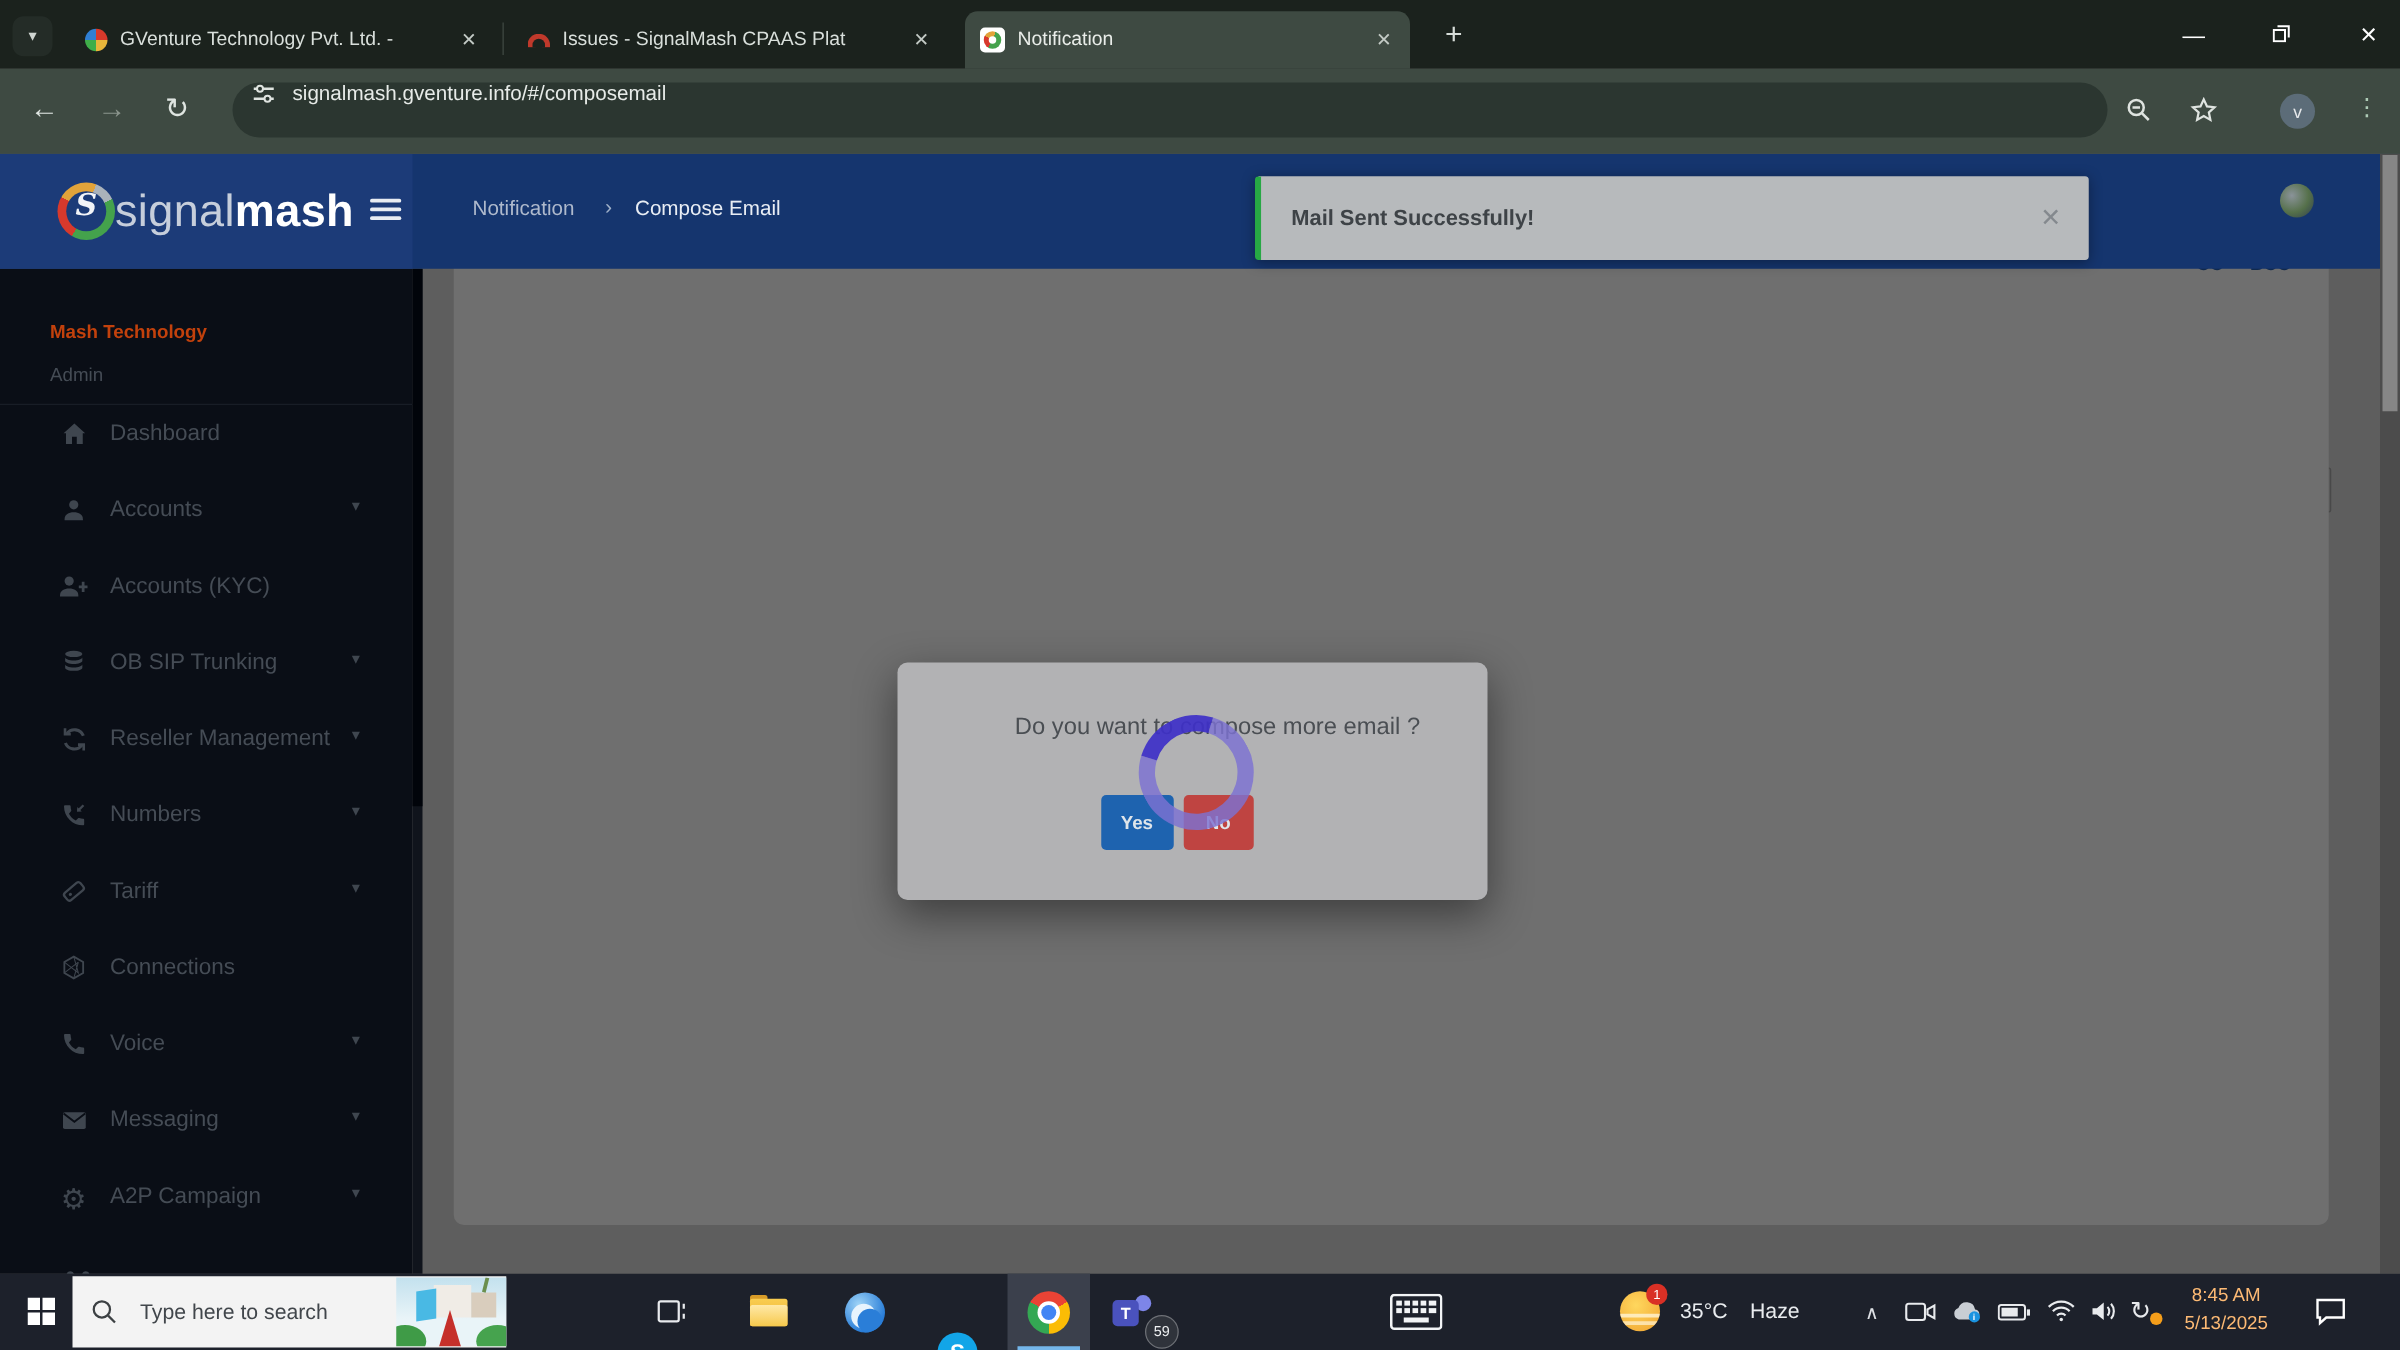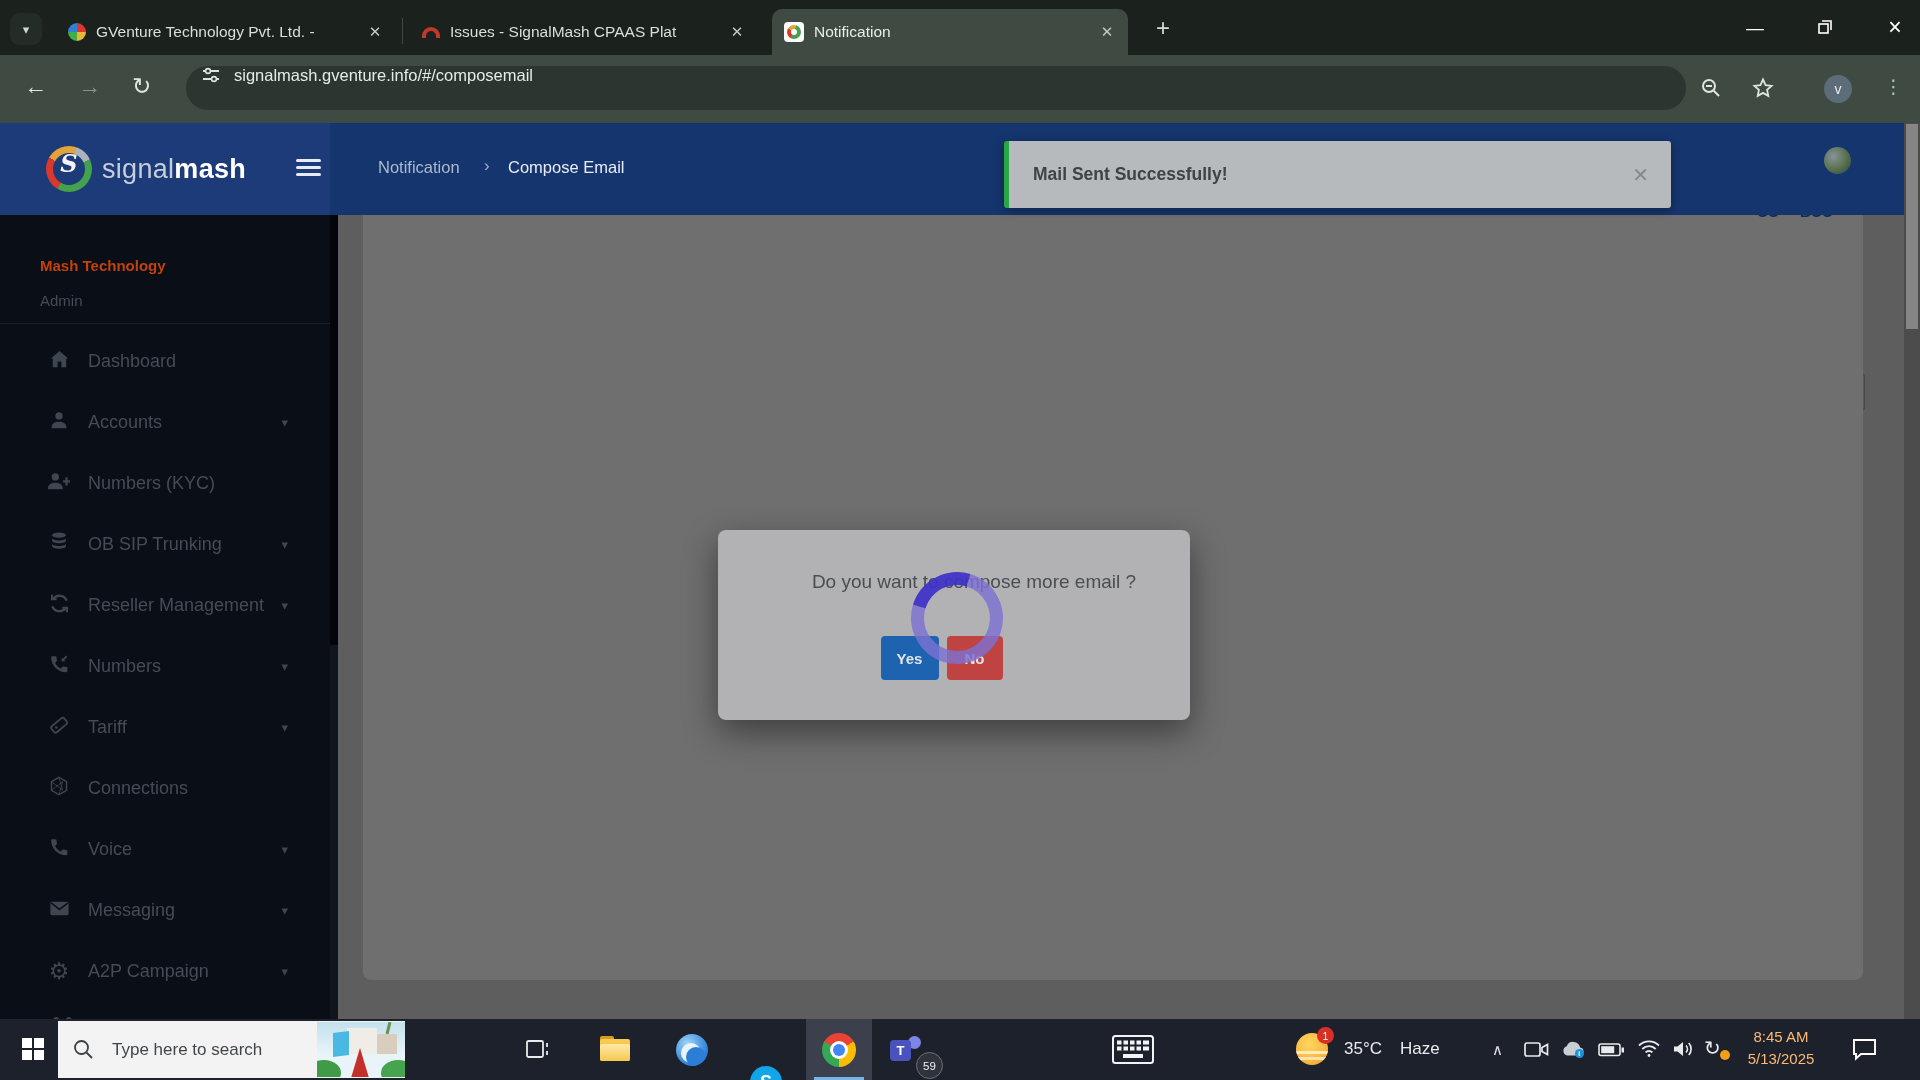--- a/index.html
+++ b/index.html
@@ -19,29 +19,29 @@
            display:flex;align-items:flex-start;gap:14px;padding:0 16px;box-sizing:border-box}
   #urltext{color:#e7ebe8;font-size:16.5px}
   
   #pgheader{left:0;top:123px;width:1920px;height:92px;background:#15356e;z-index:5}
   #logoarea{left:0;top:0;width:330px;height:92px;background:#1c3b78;display:flex;align-items:center}
   .ring{position:relative;width:46px;height:46px;border-radius:50%;margin-left:46px;flex:0 0 46px;
         background:conic-gradient(from 210deg,#d7392c 0 90deg,#e2a33a 90deg 170deg,#aab2ba 170deg 215deg,#44a24c 215deg 360deg)}
   .ring i{position:absolute;left:7px;top:7px;width:32px;height:32px;border-radius:50%;background:#1c3b78}
   .ring b{position:absolute;left:0;top:3px;width:46px;text-align:center;color:#f2f4f8;
           font-family:"DejaVu Serif",serif;font-style:italic;font-size:24px;z-index:1}
-  .brand{margin-left:10px;font-size:27px;color:#c6cedb;letter-spacing:.3px}
+  .brand{font-size:36px;color:#c6cedb;letter-spacing:.3px}
   .brand b{color:#fff}
   .hamb span{display:block;width:25px;height:3px;background:#e8ecf2;margin:4px 0;border-radius:2px}
   
   #sidebar{left:0;top:215px;width:330px;height:804px;background:#0a0e16;z-index:2;color:#454c55}
   .sorg{left:40px;top:42px;font-size:15px;font-weight:bold;color:#c2410c}
   .srole{left:40px;top:77px;font-size:15px}
   .sdiv{left:0;top:108px;width:330px;height:1px;background:#181d26}
-  .si{left:0;width:330px;height:50px;display:flex;align-items:center;color:#454c55}
+  .si{left:0;width:330px;height:50px;display:flex;color:#454c55}
   .si .ic{width:26px;margin-left:46px;flex:0 0 26px;text-align:center}
   .si .lb{margin-left:16px;font-size:18px;flex:1}
   .si .cr{margin-right:42px;color:#3f464f;font-size:13px}
   #sbscroll{left:330px;top:215px;width:8px;height:804px;background:#10141c;z-index:3}
   #sbthumb{left:330px;top:215px;width:8px;height:430px;background:#01040a;z-index:4}
   
   #card{left:363px;top:190px;width:1500px;height:790px;background:#6f6f6f;border-radius:8px;z-index:1}
   .field{border:1px solid #565656;border-radius:5px;box-sizing:border-box;background:transparent}
   .flabel{font-size:17px;color:#2c2f33}
   input.field{padding:0 14px;font-size:17px;color:#2c2f33;outline:none;font-family:inherit}
@@ -372,21 +372,21 @@
           </svg></span>
       <span class="lb">Accounts</span>
       <span class="cr">▾</span>
     </div>
     <div class="a si" style="top:243px">
       <span class="ic"><svg viewBox="0 0 28 24" width="26" height="22">
             <circle cx="10" cy="7.5" r="4" fill="#3f464f"></circle>
             <path d="M2 20c0-4 3.5-6 8-6s8 2 8 6v1H2z" fill="#3f464f"></path>
             <path d="M21 8h2.4v3.3H26v2.4h-2.6V17H21v-3.3h-2.6v-2.4H21z" fill="#3f464f"></path>
           </svg></span>
-      <span class="lb">Numbers (KYC)</span>
+      <span class="lb">Accounts (KYC)</span>
     </div>
     <div class="a si" style="top:304px">
       <span class="ic"><svg viewBox="0 0 24 24" width="22" height="22">
             <ellipse cx="12" cy="4.5" rx="7.5" ry="2.8" fill="#3f464f"></ellipse>
             <path d="M4.5 7.5c0 1.5 3.4 2.8 7.5 2.8s7.5-1.3 7.5-2.8v3c0 1.5-3.4 2.8-7.5 2.8s-7.5-1.3-7.5-2.8z" fill="#3f464f"></path>
             <path d="M4.5 13.5c0 1.5 3.4 2.8 7.5 2.8s7.5-1.3 7.5-2.8v3c0 1.5-3.4 2.8-7.5 2.8s-7.5-1.3-7.5-2.8z" fill="#3f464f"></path>
           </svg></span>
       <span class="lb">OB SIP Trunking</span>
       <span class="cr">▾</span>
     </div>

